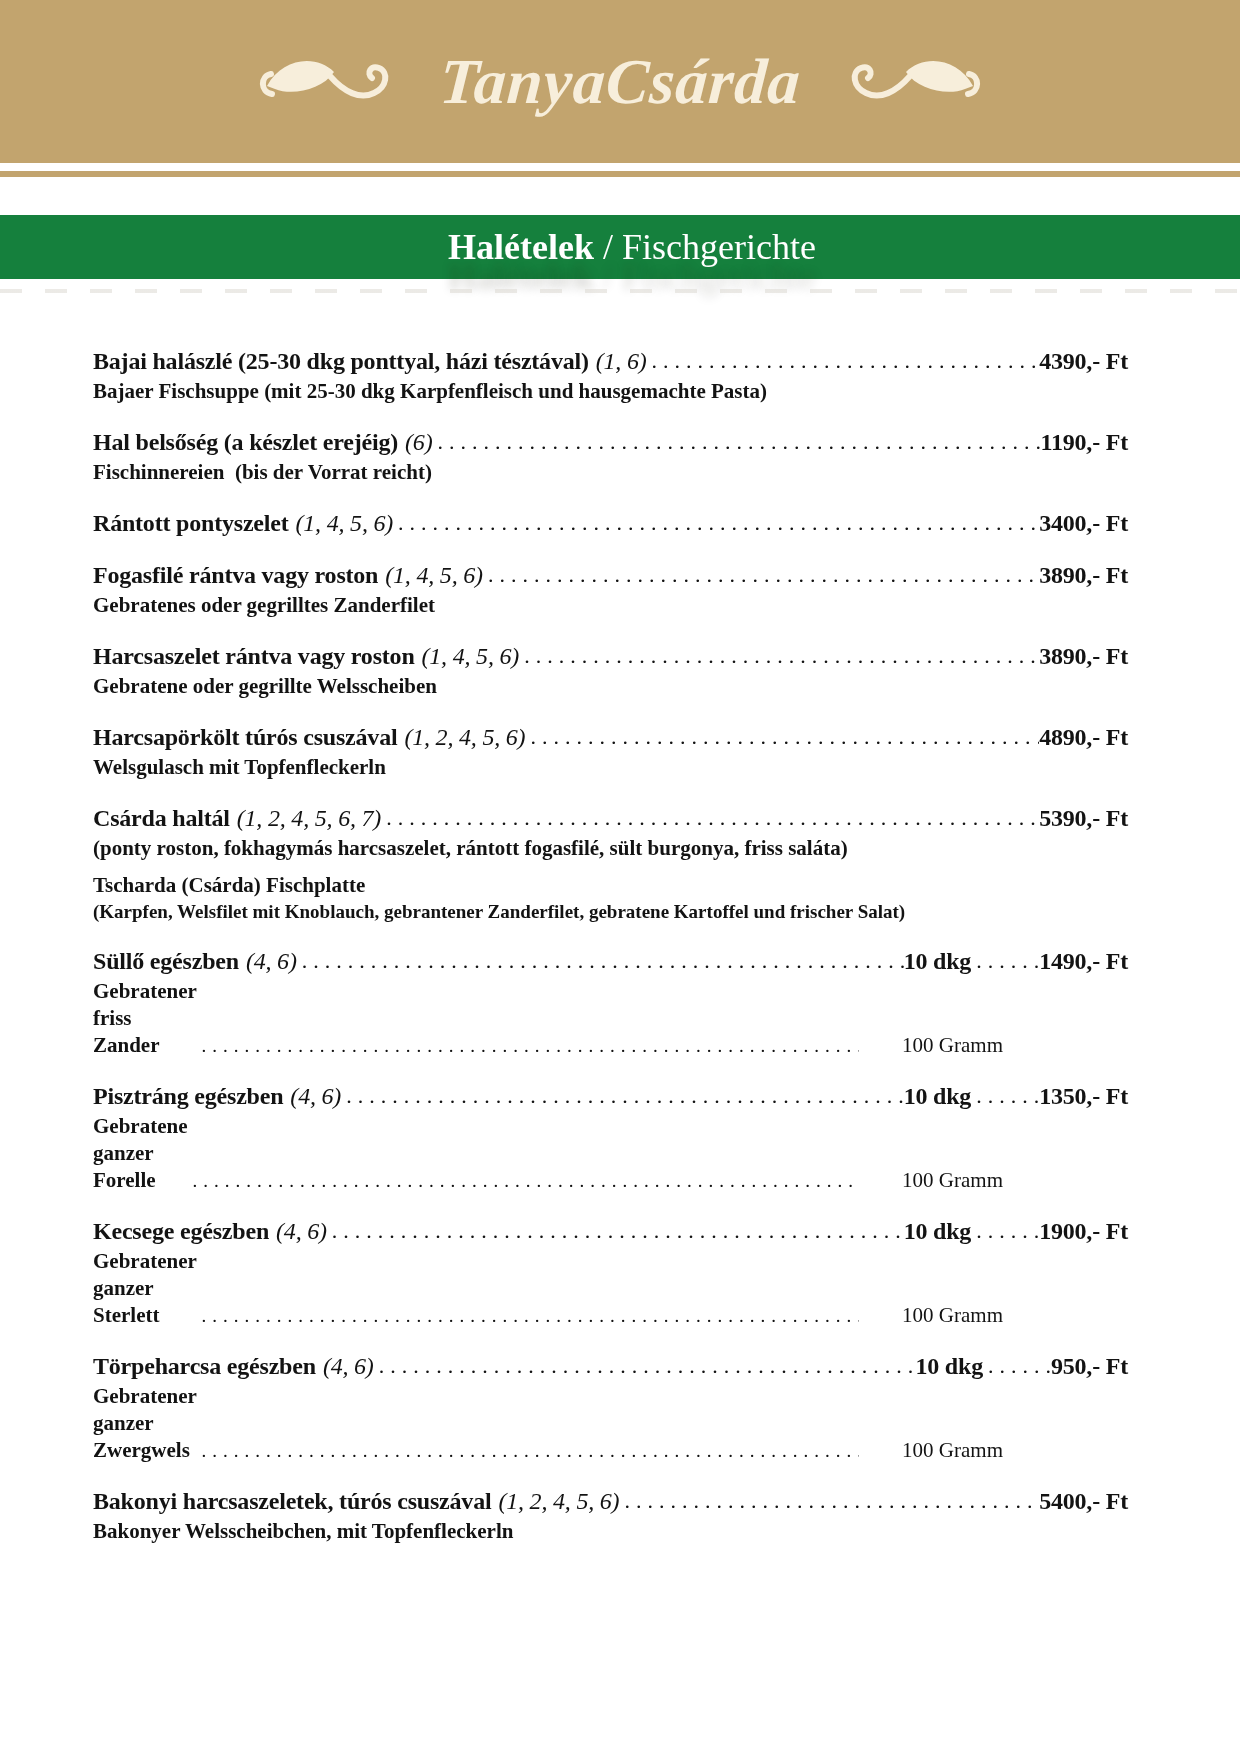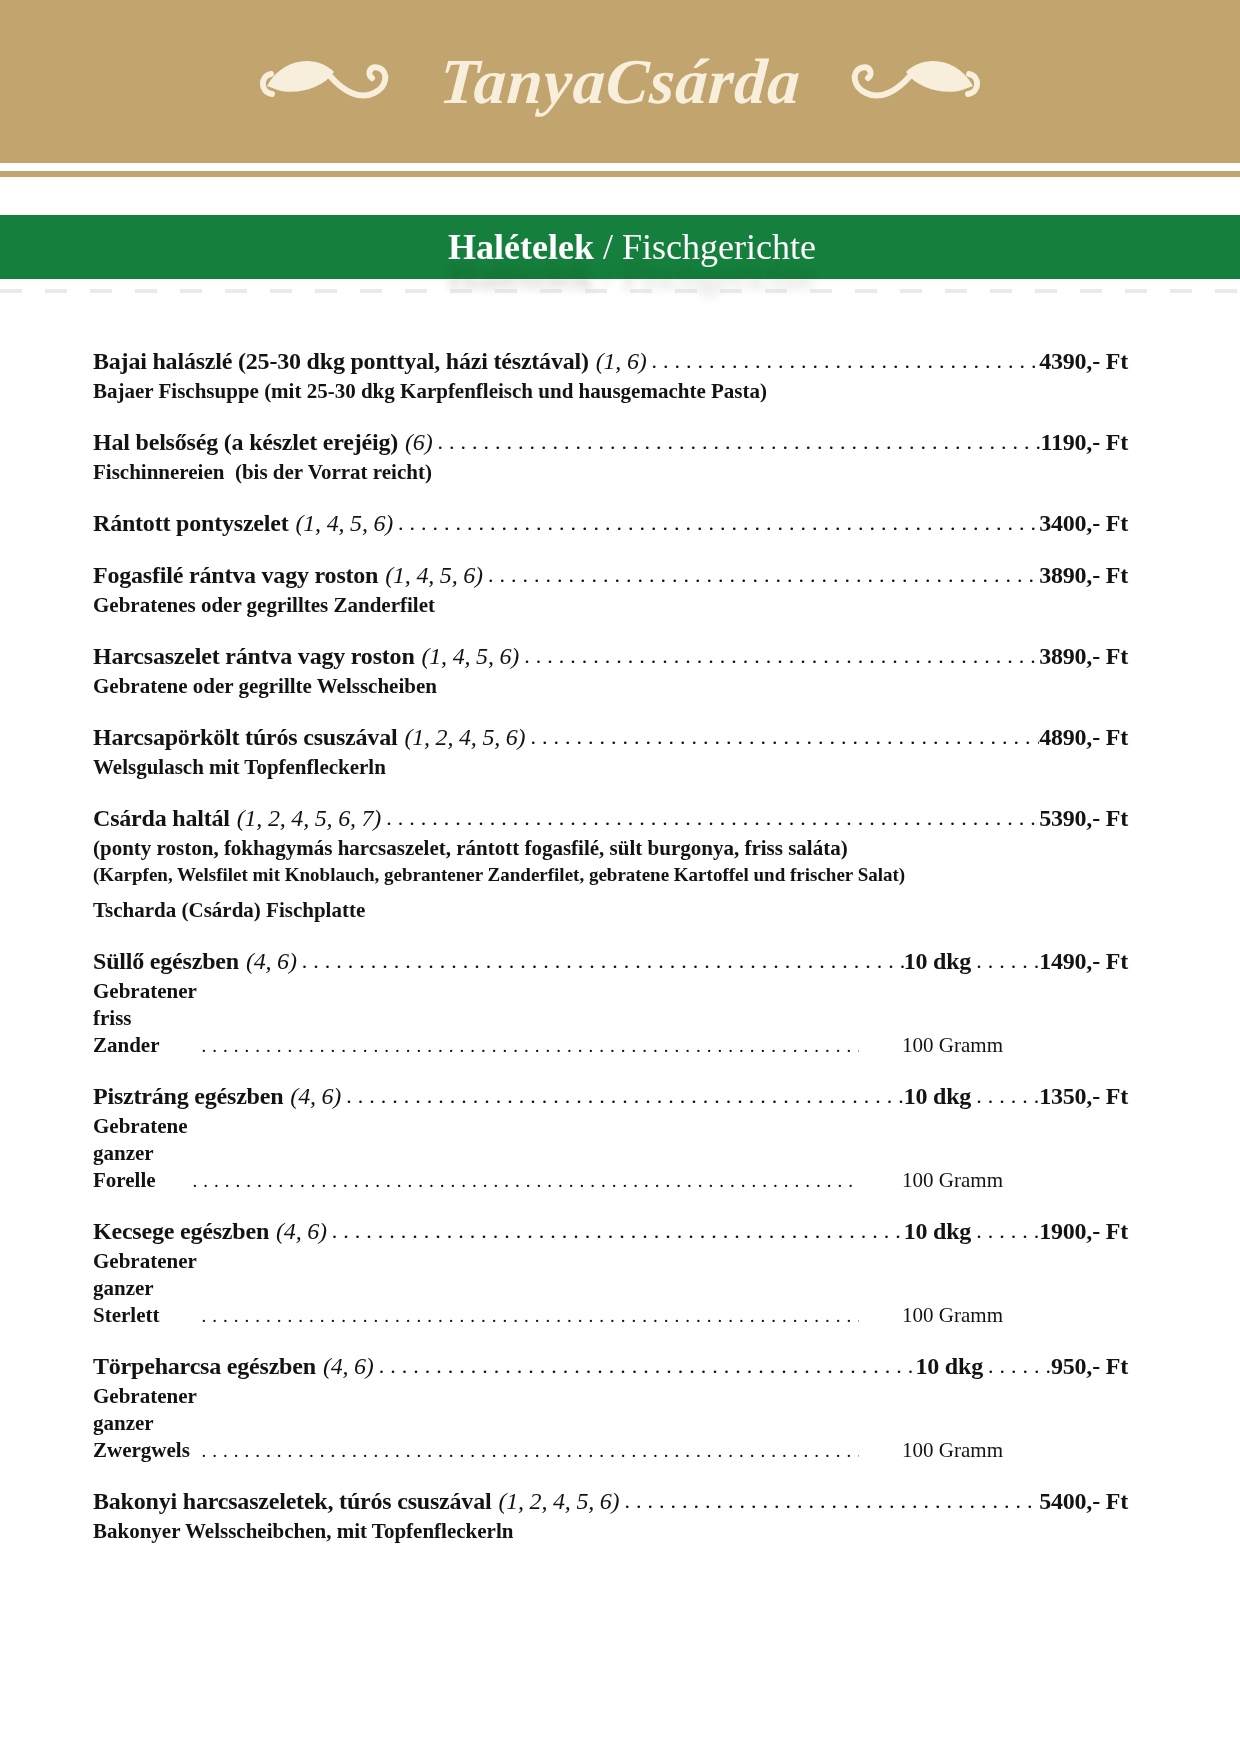--- a/index.html
+++ b/index.html
@@ -206,25 +206,25 @@
     <div class="line main">
       <span class="nm"><b class="hu">Csárda haltál</b><i class="al">(1, 2, 4, 5, 6, 7)</i></span>
       <span class="leader"></span>
 
       <span class="price">5390,- Ft</span>
     </div>
     <div>
           <div class="line sub">
             <span class="de">(ponty roston, fokhagymás harcsaszelet, rántott fogasfilé, sült burgonya, friss saláta)</span>
           </div>
+          <div class="line sub gap">
+            <span class="de">Tscharda (Csárda) Fischplatte</span>
+          </div>
           <div class="line sub small">
             <span class="de">(Karpfen, Welsfilet mit Knoblauch, gebrantener Zanderfilet, gebratene Kartoffel und frischer Salat)</span>
-          </div>
-          <div class="line sub gap">
-            <span class="de">Tscharda (Csárda) Fischplatte</span>
           </div>
         </div>
   </div>
 
   <div class="menu-item">
     <div class="line main">
       <span class="nm"><b class="hu">Süllő egészben</b><i class="al">(4, 6)</i></span>
       <span class="leader"></span>
       <span class="unit">10 dkg</span>
       <span class="leader short"></span>

